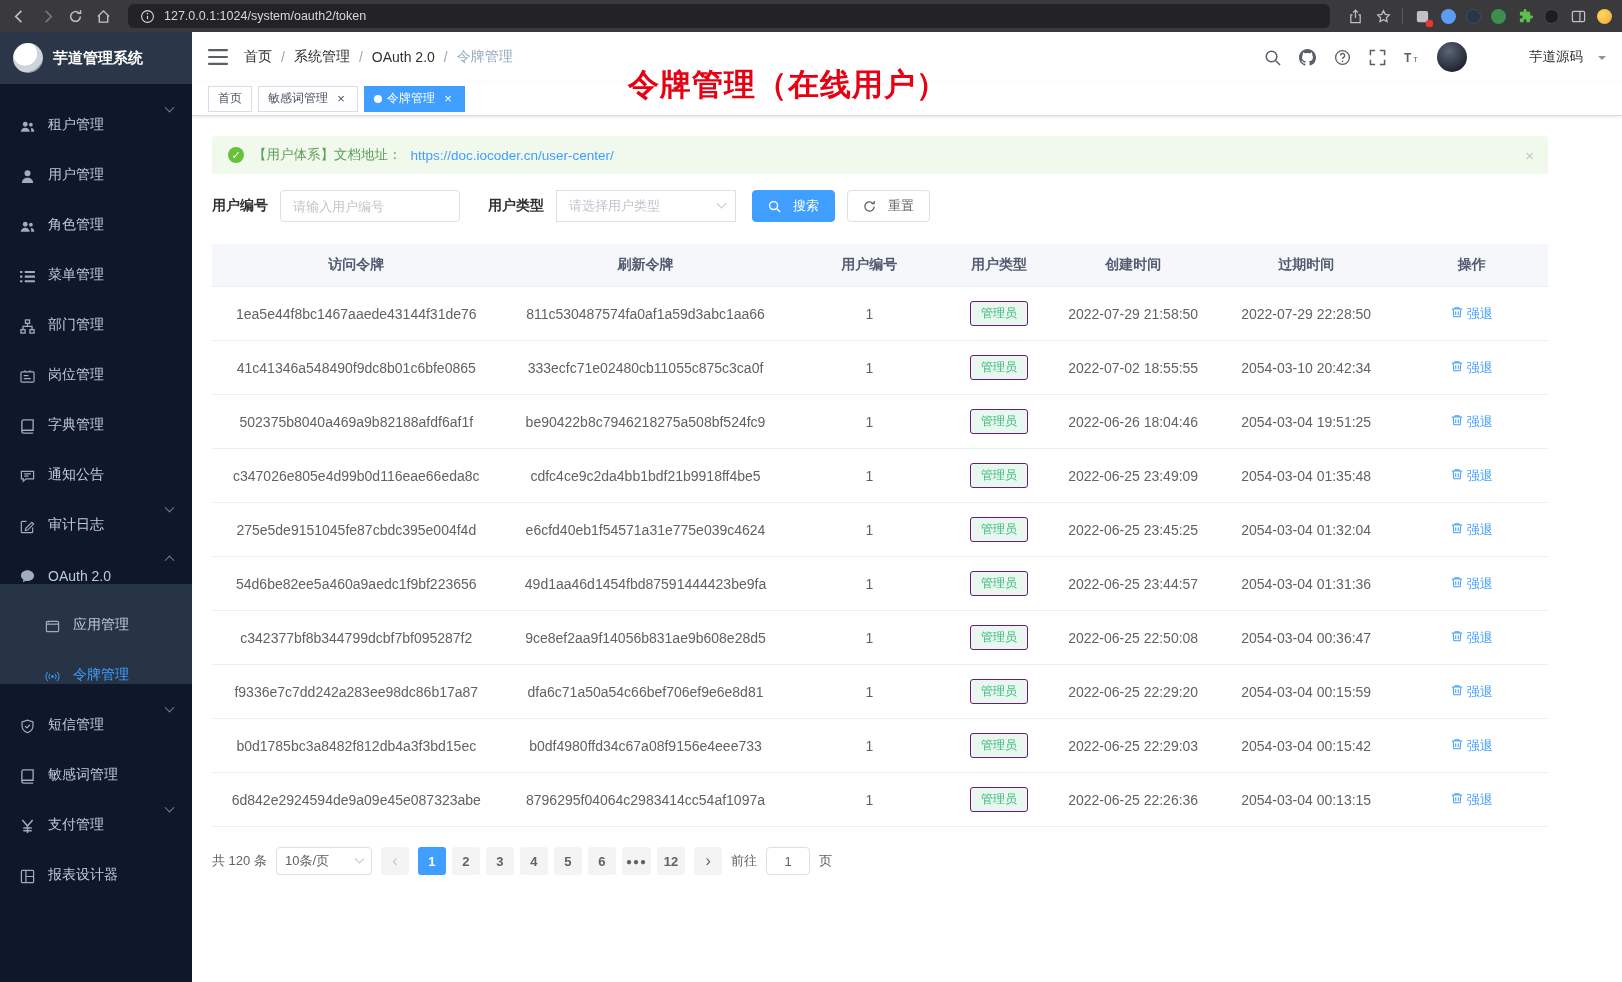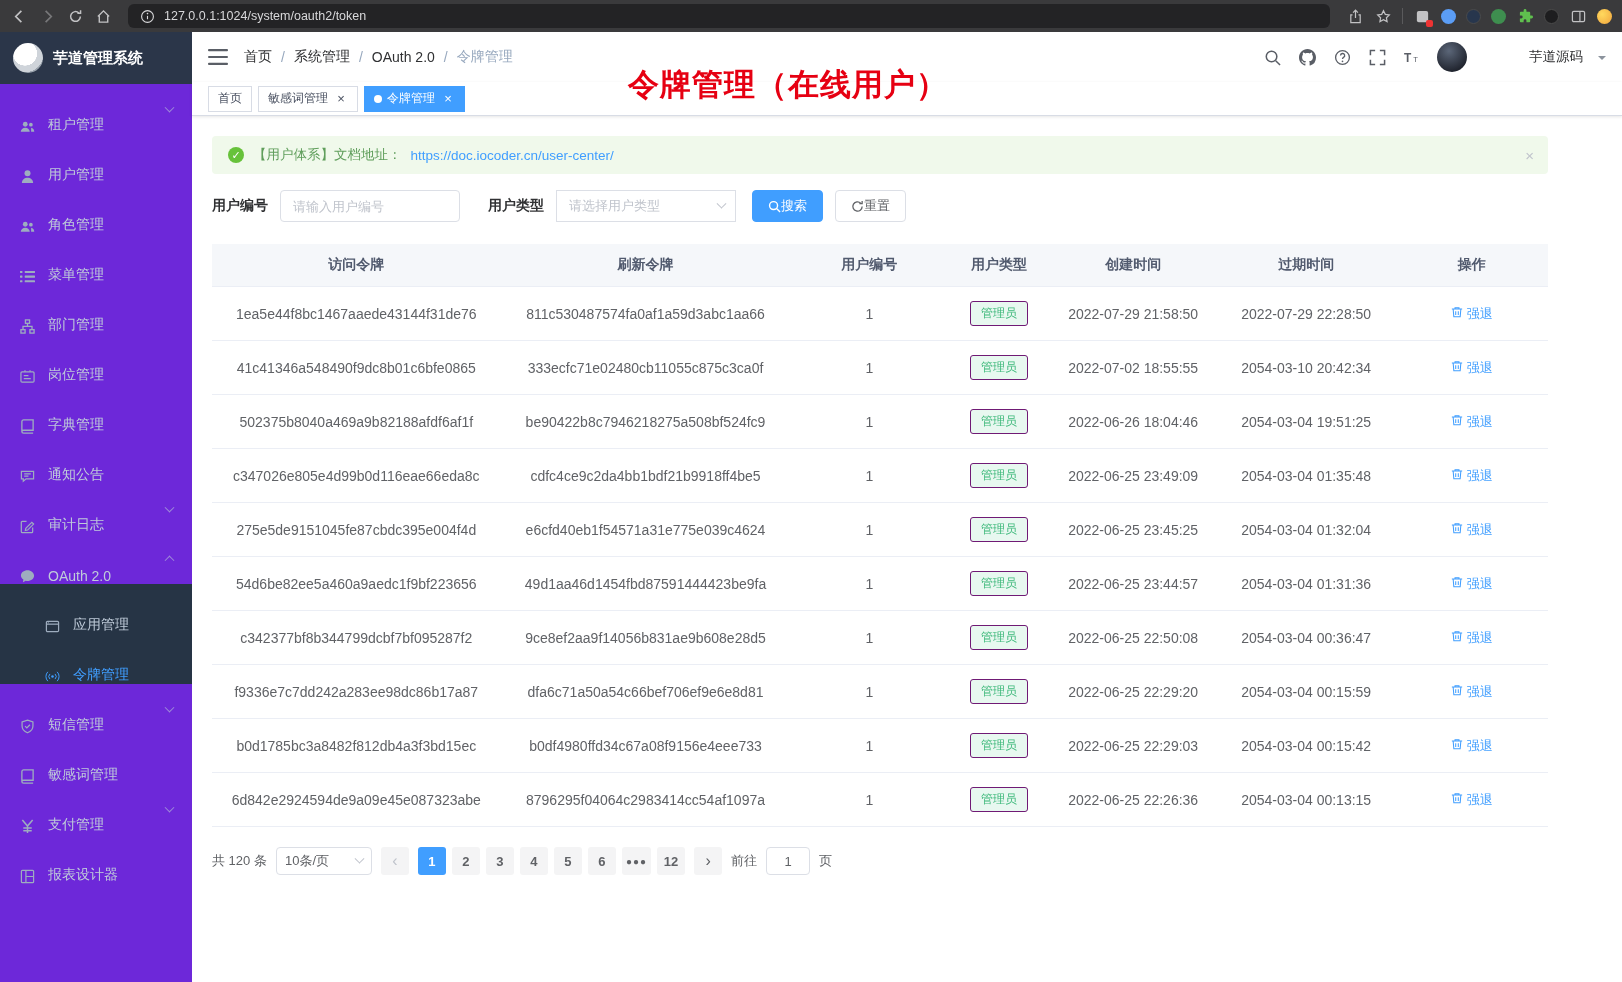--- a/index.html
+++ b/index.html
@@ -21,21 +21,21 @@
   .dot.dark { background:#1d1d1f; border:1px solid #4a4a4a; }
   .dot.face { background:radial-gradient(circle at 35% 35%, #ffd95e, #f0a43c); }
   .ext-badge { position:relative; }
   .ext-badge .badge { position:absolute; right:-2px; bottom:-2px; width:7px; height:7px; background:#e33; border-radius:2px; }
   .green2 { color:#5fbf4e; }
 
   
   .app { display:flex; height:950px; }
 
   
-  .sidebar { width:192px; background:#6d28d9; color:#bfcbd9; flex:0 0 auto; display:flex; flex-direction:column; overflow:hidden; }
+  .sidebar { width:192px; background:#0f172a; color:#bfcbd9; flex:0 0 auto; display:flex; flex-direction:column; overflow:hidden; }
   .logo { height:52px; display:flex; align-items:center; gap:10px; padding:0 13px; background:#2b3649; }
   .logo-img { width:30px; height:30px; border-radius:50%; background:radial-gradient(circle at 40% 35%, #fff 0 45%, #cfd4da 46% 70%, #9aa3ad 71%); flex:0 0 auto; }
   .logo-title { color:#fff; font-weight:700; font-size:15px; white-space:nowrap; }
   .menu { flex:1; overflow:hidden; }
   .menu-item { height:50px; display:flex; align-items:flex-end; gap:12px; padding:0 19px; font-size:14px; cursor:pointer; position:relative; white-space:nowrap; }
   .menu-item .icon { width:17px; height:16px; display:inline-flex; align-items:center; justify-content:center; color:#9eadbf; flex:0 0 auto; }
   .menu-item .icon svg { width:15px; height:15px; }
   .menu-item.sub { padding-left:44px; background:#263445; }
   .menu-item.active { color:#409eff; }
   .menu-item.active .icon { color:#409eff; }
@@ -75,21 +75,21 @@
   .alert-close { position:absolute; right:14px; top:50%; transform:translateY(-50%); color:#c0c4cc; font-size:15px; cursor:pointer; }
 
   .filters { display:flex; align-items:center; margin-bottom:22px; }
   .filter-label { font-weight:700; font-size:14px; color:#303133; margin-right:12px; }
   .filter-label.second { margin-left:28px; }
   .text-input { width:180px; height:32px; border:1px solid #dcdfe6; border-radius:4px; padding:0 12px; font-size:13px; color:#606266; outline:none; font-family:inherit; }
   .text-input::placeholder { color:#c0c4cc; }
   .select-box { width:180px; height:32px; border:1px solid #dcdfe6; border-radius:0; display:flex; align-items:center; justify-content:space-between; padding:0 10px 0 12px; font-size:13px; cursor:pointer; position:relative; background:#fff; }
   .select-box .ph { color:#c0c4cc; }
   .selchev { width:7px; height:7px; border-right:1.4px solid #c0c4cc; border-bottom:1.4px solid #c0c4cc; transform:rotate(45deg) translate(-2px,-2px); }
-  .btn { height:32px; border-radius:4px; padding:0 15px; font-size:13px; display:inline-flex; align-items:center; gap:0; cursor:pointer; font-family:inherit; }
+  .btn { height:32px; border-radius:4px; padding:0 15px; font-size:13px; display:inline-flex; align-items:center; gap:12px; cursor:pointer; font-family:inherit; }
   .btn svg { width:13px; height:13px; }
   .btn-primary { background:#409eff; border:1px solid #409eff; color:#fff; margin-left:16px; }
   .btn-plain { background:#fff; border:1px solid #dcdfe6; color:#606266; margin-left:12px; }
 
   table { width:100%; border-collapse:collapse; table-layout:fixed; }
   thead th { background:#f5f7fa; padding:12px 6px; font-size:14px; color:#515a6e; font-weight:700; text-align:center; border-bottom:1px solid #ebeef5; }
   tbody td { padding:14px 6px; font-size:14px; color:#606266; text-align:center; border-bottom:1px solid #ebeef5; white-space:nowrap; overflow:hidden; }
   col.c-token { width:21.6%; } col.c-refresh { width:21.7%; } col.c-uid { width:11.8%; }
   col.c-utype { width:7.6%; } col.c-created { width:12.5%; } col.c-expire { width:13.4%; } col.c-action { width:11.4%; }
   .tag-success { display:inline-block; padding:3px 10px; font-size:12px; color:#3db87a; background:#e8f8f0; border:1px solid #701a75; border-radius:3px; }

